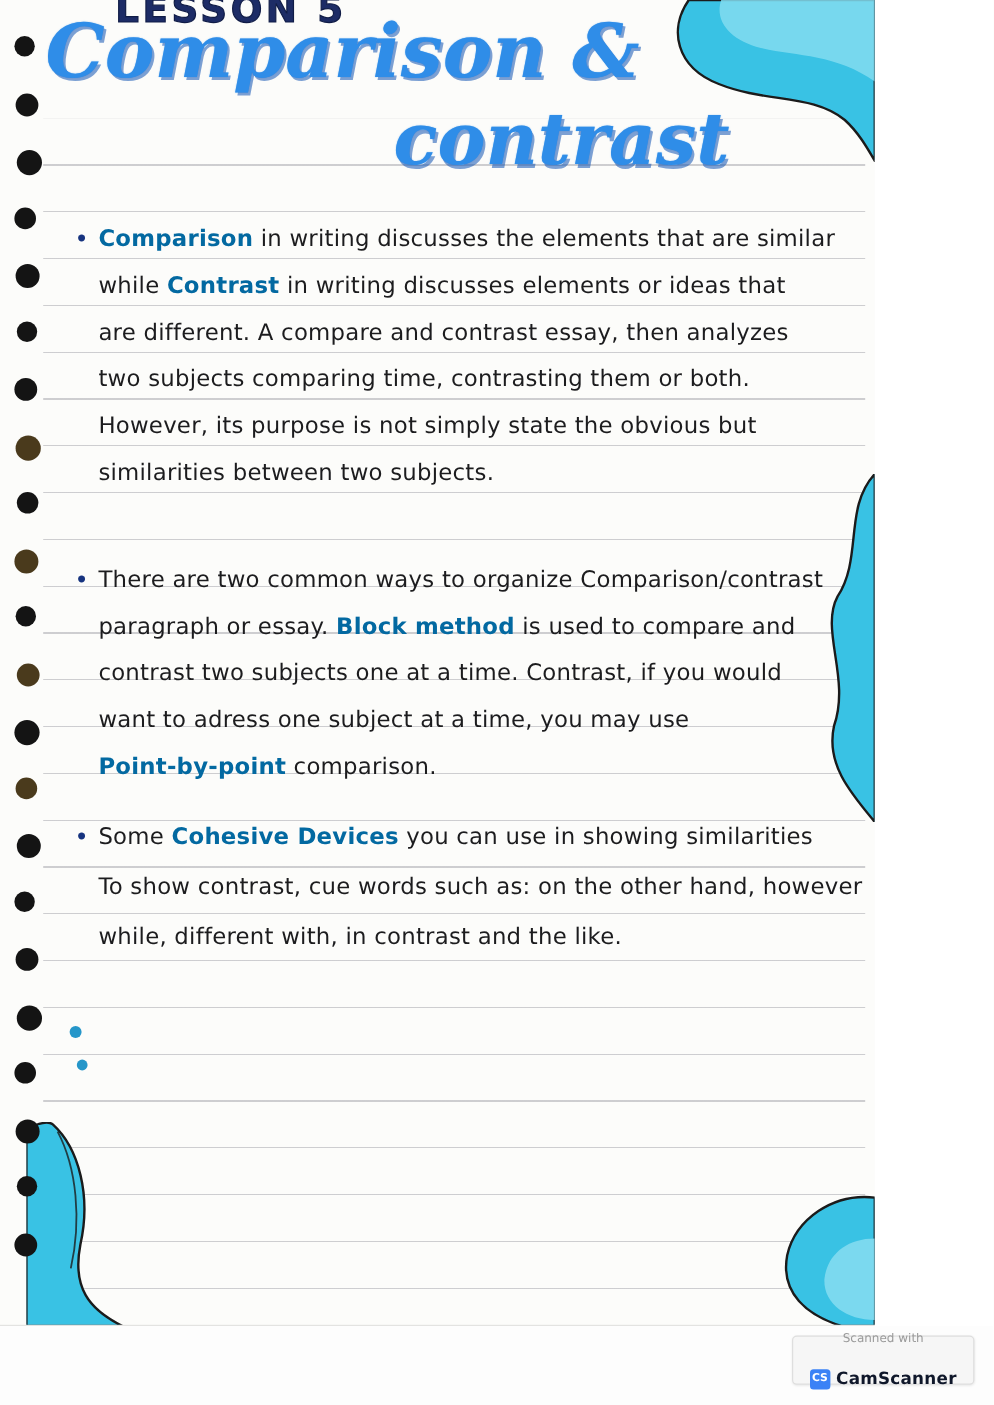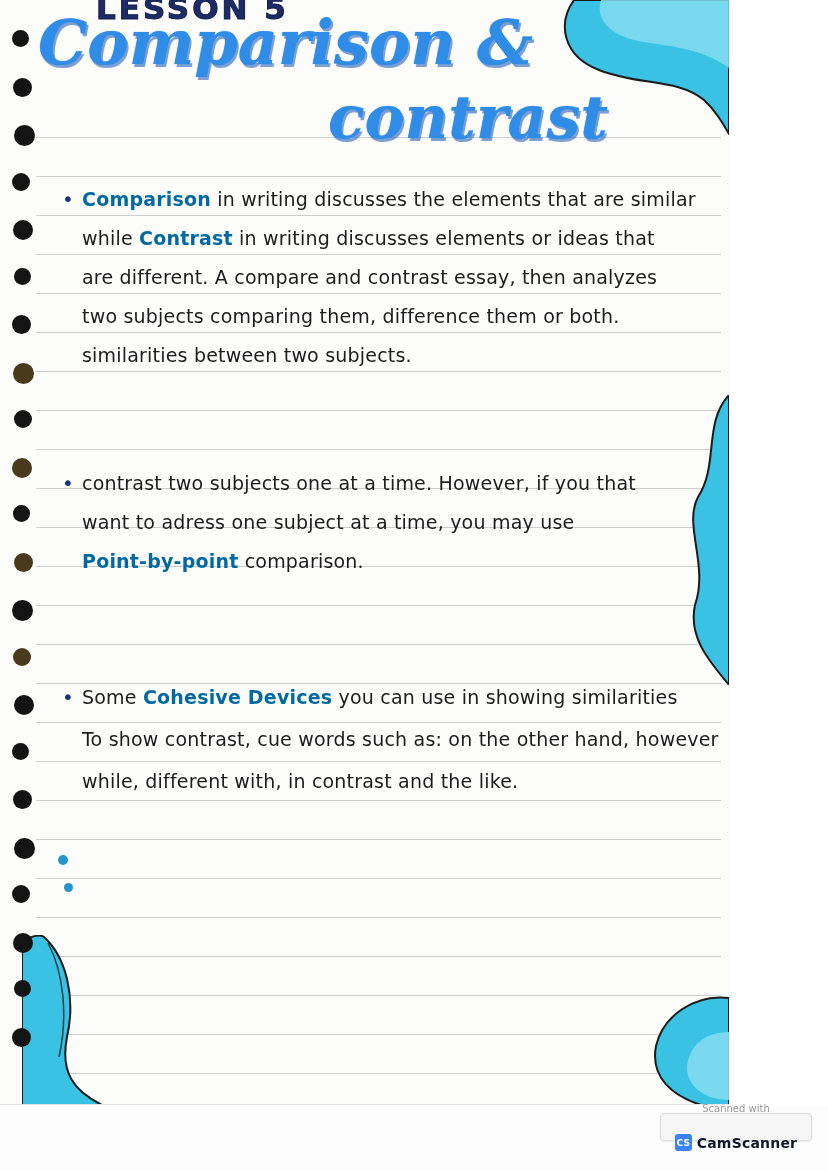--- a/index.html
+++ b/index.html
@@ -54,21 +54,21 @@
   }
   .kw  { color:#0369a1; font-weight:600; }
   .ink { color:#1c1c1e; }
 
   .footer {
     position:absolute; left:0; top:1105px; width:828px; height:66px;
     background:#fdfdfd;
   }
   .badge {
     position:absolute; right:16px; top:8px;
-    width:152px; height:28px;
+    width:152px; height:41px;
     background:#f6f6f6;
     border:1px solid #dedede;
     border-radius:4px;
     box-shadow:0 1px 2px rgba(0,0,0,0.08);
     display:flex; flex-direction:column; align-items:center; justify-content:center;
     gap:20px;
   }
   .scanned-with { font-size:10px; color:#9a9a9a; }
   .badge-row { display:flex; align-items:center; gap:5px; }
   .cs-logo {
@@ -107,26 +107,28 @@
 
   <div class="lesson-label">LESSON 5</div>
   <div class="title-line title-1">Comparison &amp;</div>
   <div class="title-line title-2">contrast</div>
 
   <div id="notes">
       <div class="bullet-block" style="top: 180px; line-height: 39px;">
         <div class="note-line"><span class="bullet-marker">•</span><span class="kw">Comparison</span><span class="ink"> in writing discusses the elements that are similar</span></div>
         <div class="note-line"><span class="ink">while </span><span class="kw">Contrast</span><span class="ink"> in writing discusses elements or ideas that</span></div>
         <div class="note-line"><span class="ink">are different. A compare and contrast essay, then analyzes</span></div>
-        <div class="note-line"><span class="ink">two subjects comparing them, difference them or both.</span></div>
+        <div class="note-line"><span class="ink">two subjects comparing time, contrasting them or both.</span></div>
+        <div class="note-line"><span class="ink">However, its purpose is not simply state the obvious but</span></div>
         <div class="note-line"><span class="ink">similarities  between two subjects.</span></div>
       </div>
       <div class="bullet-block" style="top: 464px; line-height: 39px;">
-        <div class="note-line"><span class="bullet-marker">•</span></div>
-        <div class="note-line"><span class="ink">contrast two subjects one at a time. However, if you that</span></div>
+        <div class="note-line"><span class="bullet-marker">•</span><span class="ink">There are two common ways to organize Comparison/contrast</span></div>
+        <div class="note-line"><span class="ink">paragraph or essay. </span><span class="kw">Block method</span><span class="ink"> is used to compare and</span></div>
+        <div class="note-line"><span class="ink">contrast two subjects one at a time. Contrast, if you would</span></div>
         <div class="note-line"><span class="ink">want to adress one subject at a time, you may use</span></div>
         <div class="note-line"><span class="kw">Point-by-point</span><span class="ink"> comparison.</span></div>
       </div>
       <div class="bullet-block" style="top: 676px; line-height: 42px;">
         <div class="note-line"><span class="bullet-marker">•</span><span class="ink">Some </span><span class="kw">Cohesive Devices</span><span class="ink"> you can use in showing similarities</span></div>
         <div class="note-line"><span class="ink">To show contrast, cue words such as: on the other hand, however</span></div>
         <div class="note-line"><span class="ink">while, different with, in contrast and the like.</span></div>
       </div>
     </div>
 

